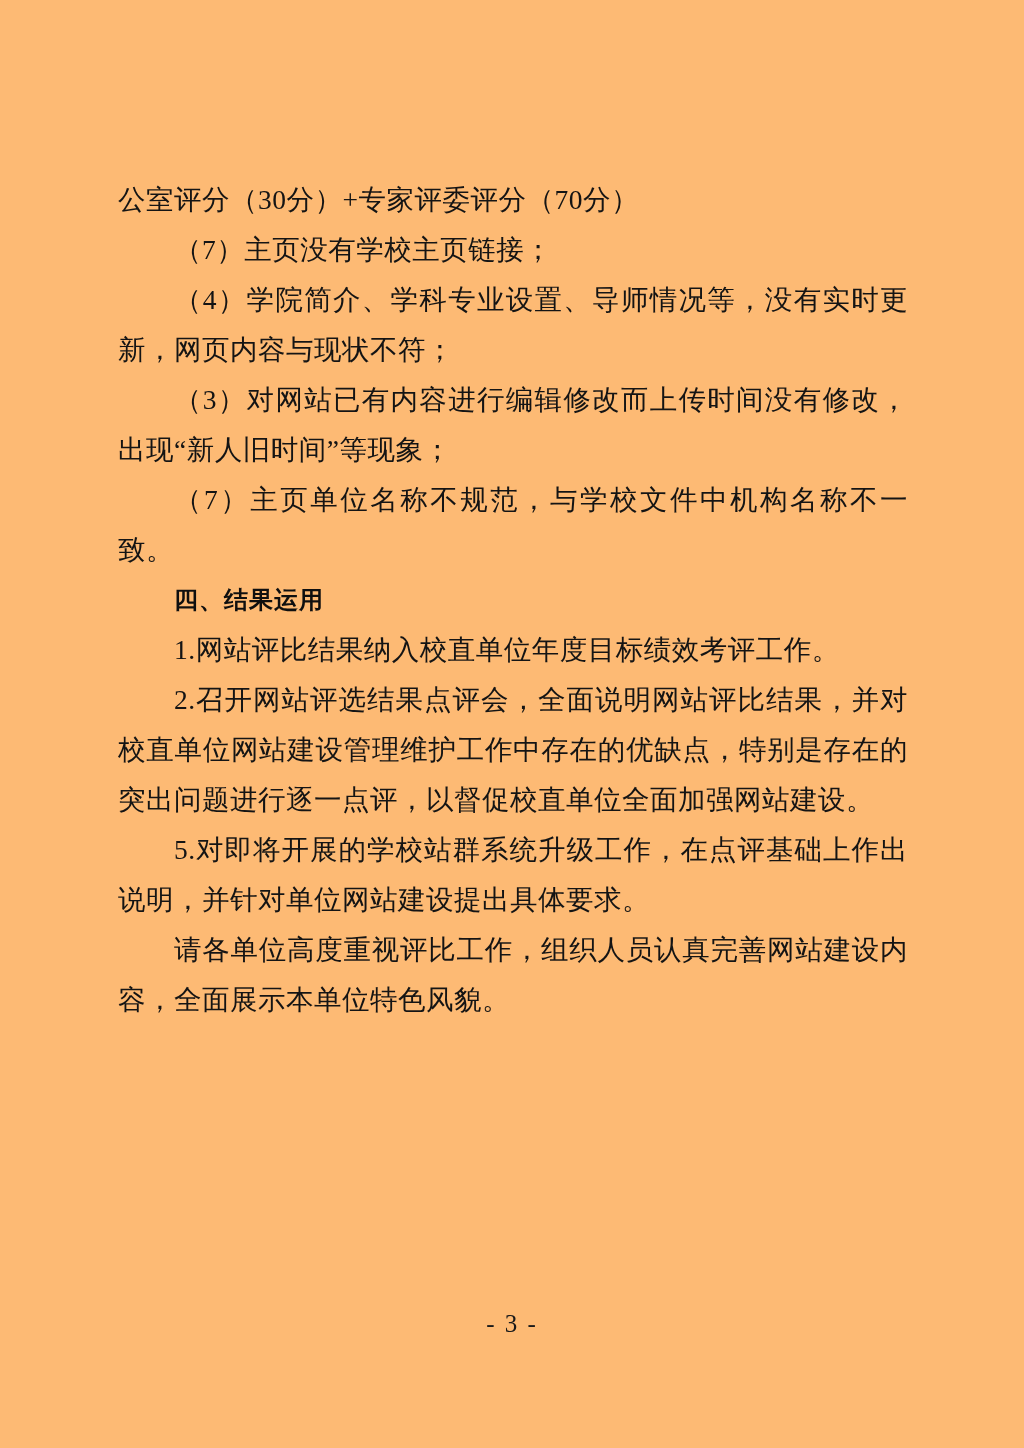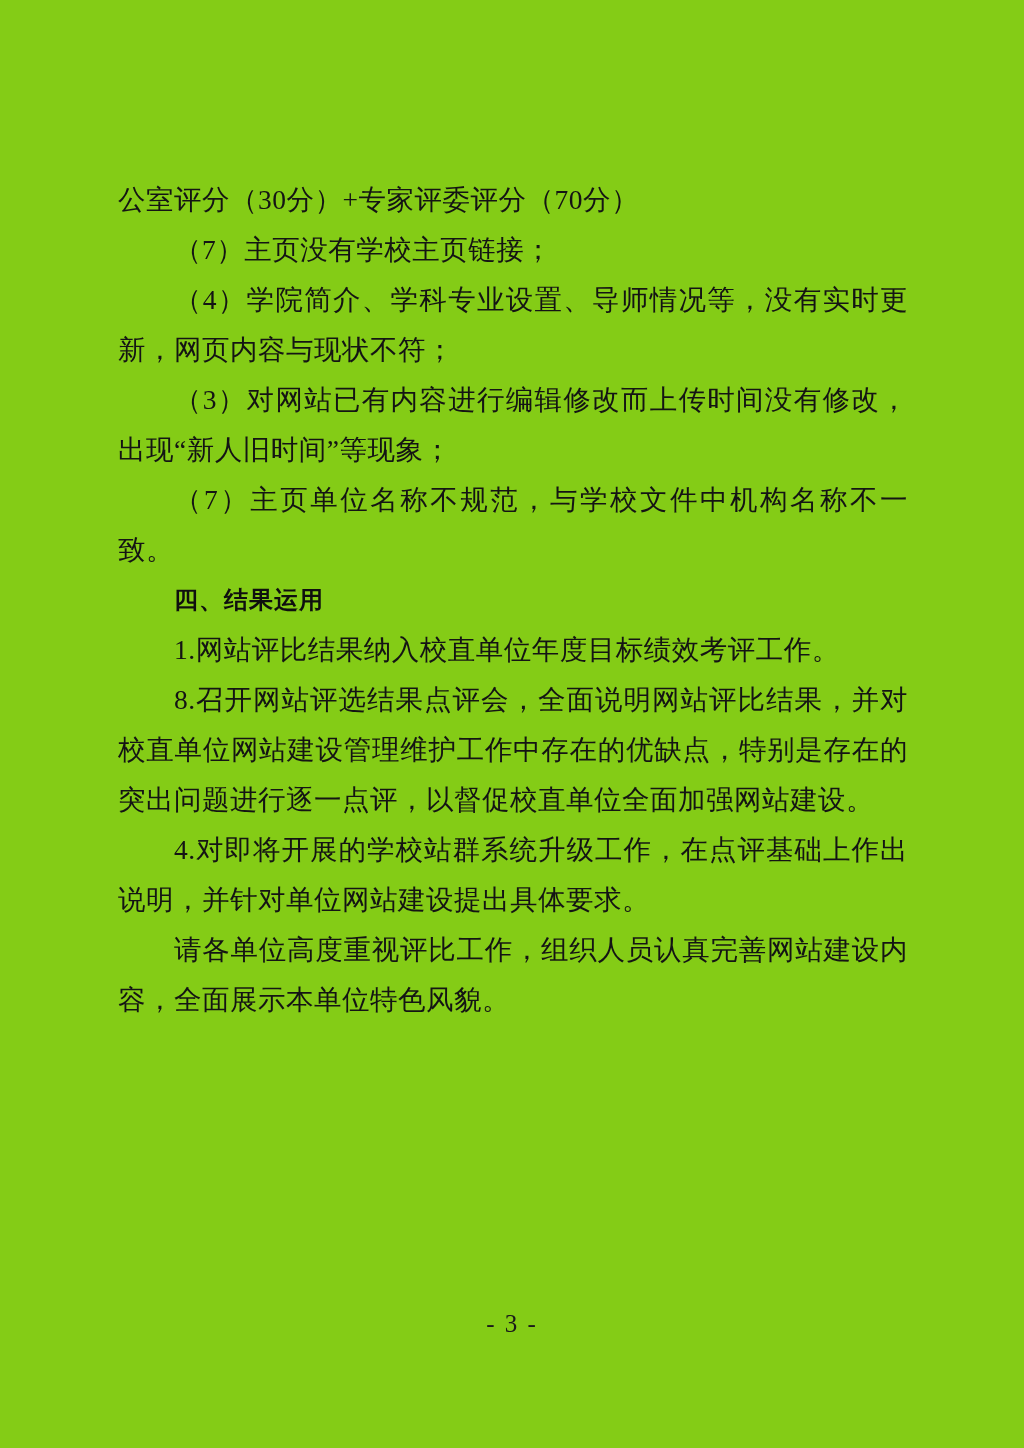--- a/index.html
+++ b/index.html
@@ -14,21 +14,21 @@
     color: #1a1a1a;
     position: relative;
     overflow: hidden;
   }
   .page {
     position: absolute;
     left: 0;
     top: 0;
     width: 1024px;
     height: 1448px;
-    background: #84cc16;
+    background: #fdba74;
   }
   .content {
     position: absolute;
     left: 118px;
     top: 175px;
     width: 790px;
   }
   .para {
     font-size: 27.5px;
     line-height: 50px;
@@ -68,18 +68,18 @@
 
 <div class="page">
   <div class="content">
     <p class="para">公室评分（30分）+专家评委评分（70分）</p>
     <p class="para indent">（7）主页没有学校主页链接；</p>
     <p class="para indent">（4）学院简介、学科专业设置、导师情况等，没有实时更新，网页内容与现状不符；</p>
     <p class="para indent">（3）对网站已有内容进行编辑修改而上传时间没有修改，出现“新人旧时间”等现象；</p>
     <p class="para indent">（7）主页单位名称不规范，与学校文件中机构名称不一致。</p>
     <p class="heading">四、结果运用</p>
     <p class="para indent">1.网站评比结果纳入校直单位年度目标绩效考评工作。</p>
-    <p class="para indent">8.召开网站评选结果点评会，全面说明网站评比结果，并对校直单位网站建设管理维护工作中存在的优缺点，特别是存在的突出问题进行逐一点评，以督促校直单位全面加强网站建设。</p>
-    <p class="para indent">4.对即将开展的学校站群系统升级工作，在点评基础上作出说明，并针对单位网站建设提出具体要求。</p>
+    <p class="para indent">2.召开网站评选结果点评会，全面说明网站评比结果，并对校直单位网站建设管理维护工作中存在的优缺点，特别是存在的突出问题进行逐一点评，以督促校直单位全面加强网站建设。</p>
+    <p class="para indent">5.对即将开展的学校站群系统升级工作，在点评基础上作出说明，并针对单位网站建设提出具体要求。</p>
     <p class="para indent">请各单位高度重视评比工作，组织人员认真完善网站建设内容，全面展示本单位特色风貌。</p>
   </div>
   <div class="footer">- 3 -</div>
 </div>
 
 </body></html>

